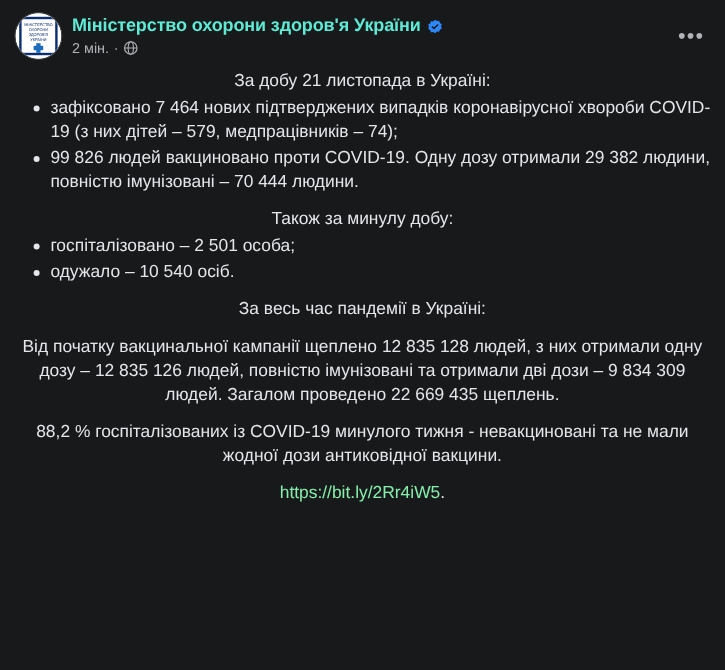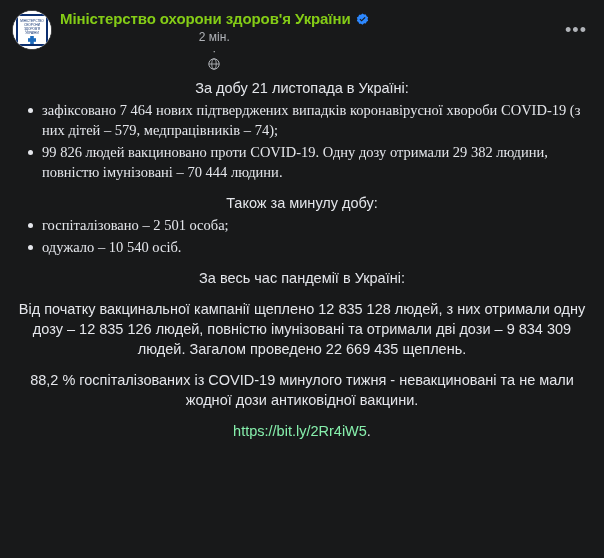--- a/index.html
+++ b/index.html
@@ -47,35 +47,34 @@
     min-height: 40px;
   }
   .page-name-row {
     display: flex;
     align-items: center;
     line-height: 18px;
   }
   .page-name {
     font-size: 15px;
     font-weight: bold;
-    color: #84cc16;
+    color: #5eead4;
     letter-spacing: -0.1px;
   }
   .verified-badge {
     margin-left: 5px;
     display: inline-flex;
     align-items: center;
   }
   .meta-row {
     display: flex;
     align-items: center;
     margin-top: 2px;
     font-size: 12px;
     color: #b0b3b8;
-    flex-direction: column;
   }
   .meta-dot {
     margin: 0 4px;
     font-size: 12px;
     color: #b0b3b8;
   }
   .globe-icon { display: inline-flex; align-items: center; }
   .more-btn {
     position: absolute;
     right: 0;
@@ -99,21 +98,20 @@
   }
   .para {
     margin: 0 0 2px 0;
     text-align: center;
   }
   .gap { height: 9px; }
   ul.bullets {
     margin: 0 0 0 0;
     padding-left: 30px;
     list-style: none;
-    font-family: Liberation Serif, serif;
   }
   ul.bullets li {
     position: relative;
     margin: 0 0 2px 0;
     line-height: 20px;
   }
   ul.bullets li::before {
     content: "";
     position: absolute;
     left: -14px;

